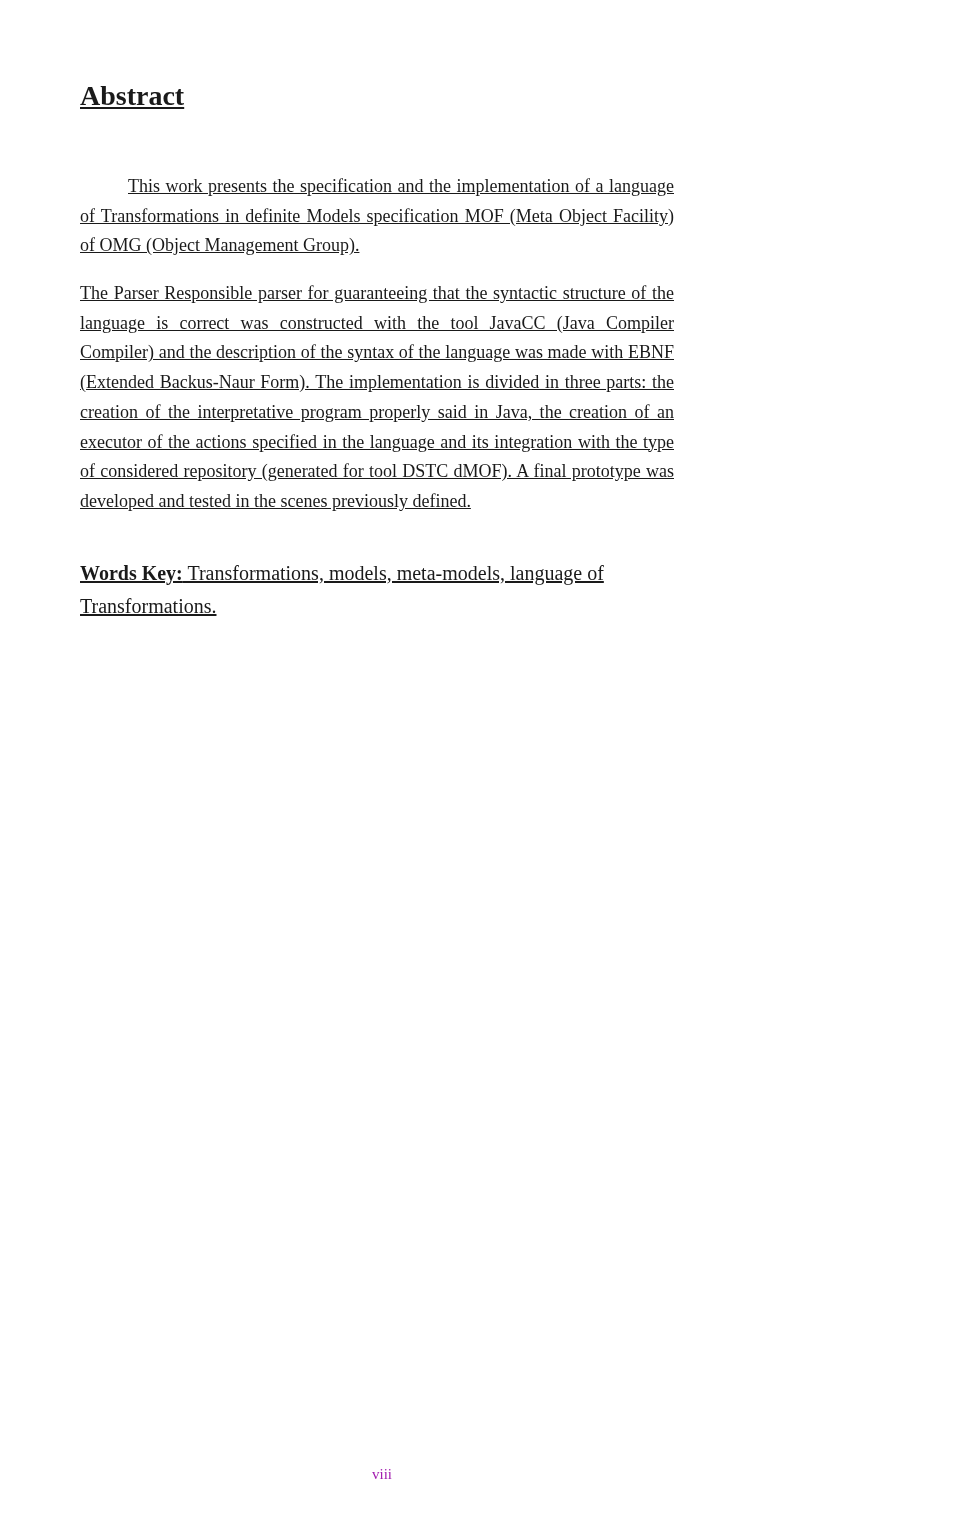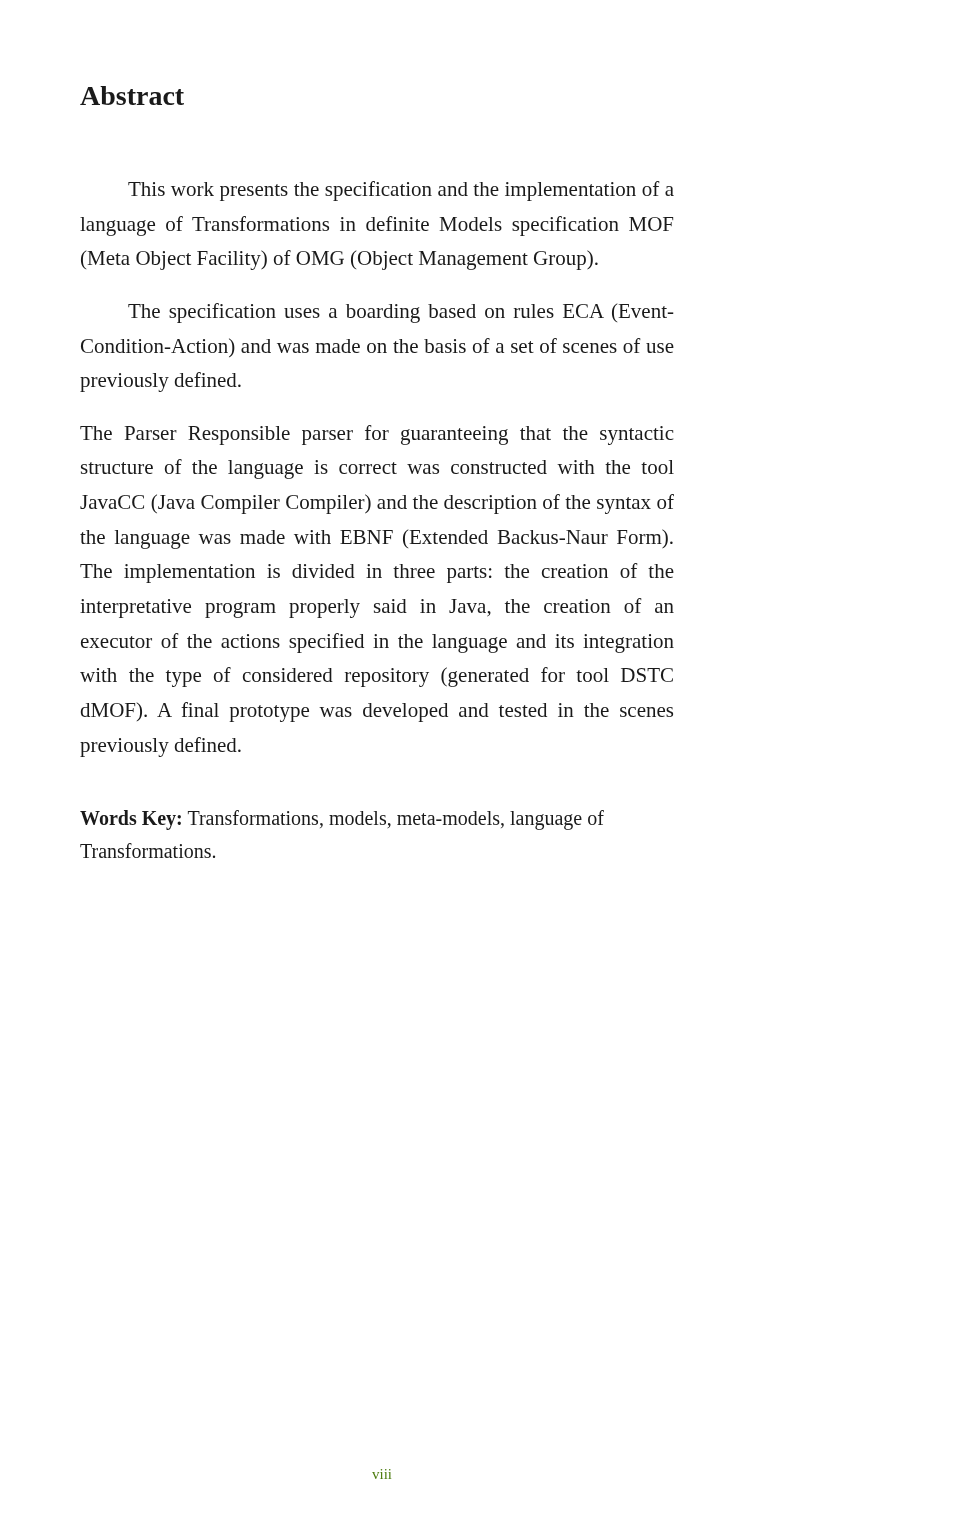--- a/index.html
+++ b/index.html
@@ -16,31 +16,32 @@
       width: 960px;
       min-height: 1533px;
       position: relative;
     }
 
     .page {
       width: 764px;
       min-height: 1533px;
       padding: 80px 90px 80px 80px;
       position: relative;
+      text-decoration: underline;
     }
 
     .page-title {
       font-size: 28px;
       font-weight: bold;
       margin-bottom: 60px;
       font-family: "Times New Roman", Times, serif;
     }
 
     .body-text {
-      font-size: 21px;
+      font-size: 18px;
       line-height: 1.65;
       text-align: justify;
       font-family: "Times New Roman", Times, serif;
       margin-bottom: 18px;
     }
 
     .body-text .indent {
       display: inline-block;
       width: 48px;
     }
@@ -56,37 +57,34 @@
       font-weight: bold;
     }
 
     .page-number {
       position: absolute;
       bottom: 50px;
       left: 50%;
       transform: translateX(-50%);
       font-family: "Times New Roman", Times, serif;
       font-size: 15px;
-      color: #4d7c0f;
+      color: #a21caf;
     }
   </style>
 </head>
 <body>
 
 <div class="page">
 
   <h1 class="page-title">Abstract</h1>
 
   <p class="body-text">
     <span class="indent">&nbsp;&nbsp;&nbsp;&nbsp;&nbsp;&nbsp;</span><span>This work presents the specification and the implementation of a language of Transformations in definite Models specification MOF (Meta Object Facility) of OMG (Object Management Group).</span>
   </p>
 
-  <p class="body-text">
-    <span class="indent">&nbsp;&nbsp;&nbsp;&nbsp;&nbsp;&nbsp;</span><span>The specification uses a boarding based on rules ECA (Event-Condition-Action) and was made on the basis of a set of scenes of use previously defined.</span>
-  </p>
 
   <p class="body-text">
     <span>The Parser Responsible parser for guaranteeing that  the syntactic structure of the language is correct was constructed with the tool JavaCC (Java Compiler Compiler) and the description of the syntax of the language was made with EBNF (Extended Backus-Naur Form). The implementation is divided in three parts: the creation of the interpretative program properly said in Java, the creation of an executor of the actions specified in the language and its integration with the type of considered repository (generated for tool DSTC dMOF). A final prototype was developed and tested in  the scenes previously defined.</span>
   </p>
 
   <div class="keywords-section">
     <span class="bold">Words Key:</span><span> Transformations, models, meta-models, language of Transformations.</span>
   </div>
 
   <div class="page-number">viii</div>

